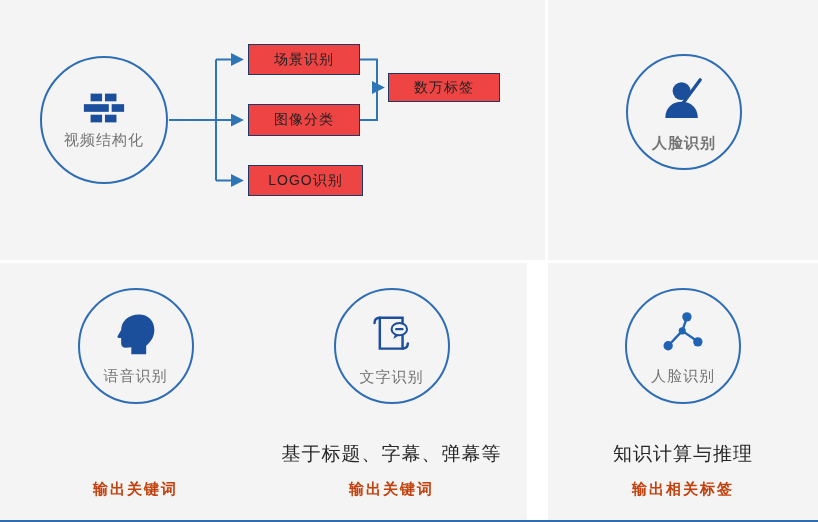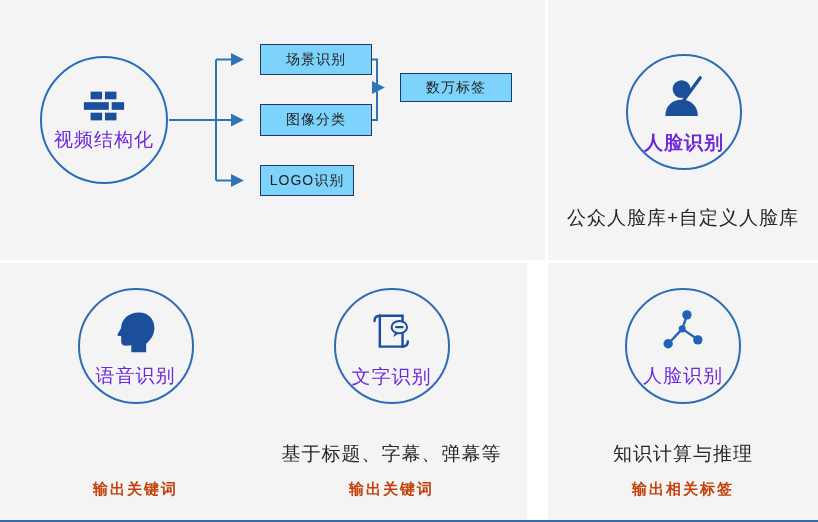--- a/index.html
+++ b/index.html
@@ -27,39 +27,38 @@
 
   .feature-circle {
     position: absolute;
     border: 2px solid #2e6db4;
     border-radius: 50%;
     display: flex; flex-direction: column;
     align-items: center; justify-content: center;
     gap: 9px;
   }
   .circle-label {
-    font-size: 19px; color: #6d28d9; letter-spacing: 1px;
+    font-size: 15px; color: #737373; letter-spacing: 1px;
     line-height: 1; white-space: nowrap;
   }
 
   
   .connectors { position: absolute; left: 0; top: 0; }
   .video-circle { left: 40px; top: 56px; width: 128px; height: 128px; }
   .flow-box {
     position: absolute;
-    background: #7dd3fc;
+    background: #ef4444;
     border: 1.5px solid #1f3864;
     display: flex; align-items: center; justify-content: center;
     font-size: 14px; color: #222222; letter-spacing: 1px;
     white-space: nowrap;
-    margin-left: 12px;
   }
   .box-scene  { left: 248px; top: 44px;  width: 112px; height: 31px; }
   .box-image  { left: 248px; top: 104px; width: 112px; height: 32px; }
-  .box-logo   { left: 248px; top: 165px; width: 94px; height: 31px; text-align: right; }
+  .box-logo   { left: 248px; top: 165px; width: 115px; height: 31px; text-align: right; }
   .box-result { left: 388px; top: 73px;  width: 112px;  height: 29px; }
 
   
   .face-circle   { left: 78px; top: 54px; width: 116px; height: 116px; font-weight: bold; }
   .small-circle  { left: 0; right: 0; margin: 0 auto; top: 25px; width: 116px; height: 116px; }
 
   .caption {
     position: absolute; left: 0; width: 100%;
     text-align: center;
     font-size: 19px; font-weight: 500; color: #262626;
@@ -125,21 +124,20 @@
     <div class="feature-circle face-circle">
       <svg class="icon-svg" width="52" height="52" viewBox="0 0 64 64">
         <g fill="#1b4f9c">
           <circle cx="29" cy="21" r="11"></circle>
           <path d="M9 54 C9 41 18 34 29 34 C40 34 49 41 49 54 Z"></path>
         </g>
         <line x1="52" y1="7" x2="30" y2="37" stroke="#1b4f9c" stroke-width="4" stroke-linecap="round"></line>
       </svg>
       <div class="circle-label">人脸识别</div>
     </div>
-    <div class="caption caption-face">公众人脸库+自定义人脸库</div>
   </section>
 
   <section class="cell cell-speech">
     <div class="feature-circle small-circle">
       <svg class="icon-svg" width="50" height="50" viewBox="0 0 64 64">
         <path fill="#1b4f9c" d="M36 7 C22 7 13 16 13 27 L8.5 34.5 C7.8 35.8 8.5 37 10 37 L13 37 L13 44 C13 47.4 15.6 49.5 19 49.5 L26 49 L26 58 L45 58 L45 47 C51 42 55.5 35.5 55.5 26.5 C55.5 15 47.5 7 36 7 Z"></path>
       </svg>
       <div class="circle-label">语音识别</div>
     </div>
     <div class="tagline">输出关键词</div>

